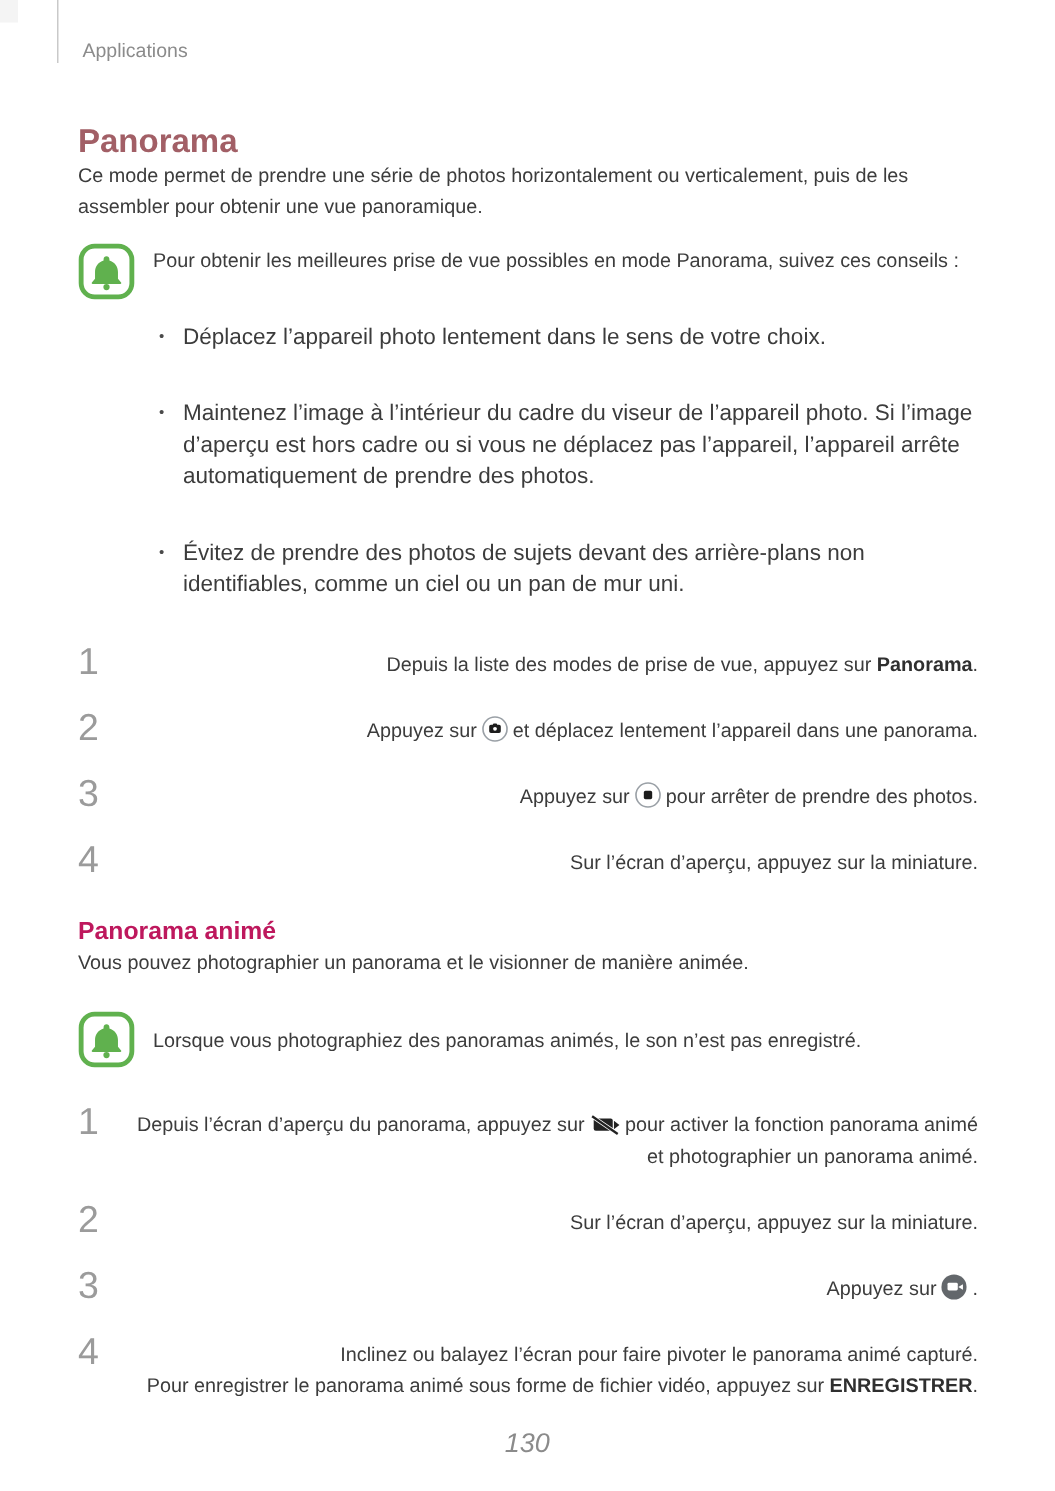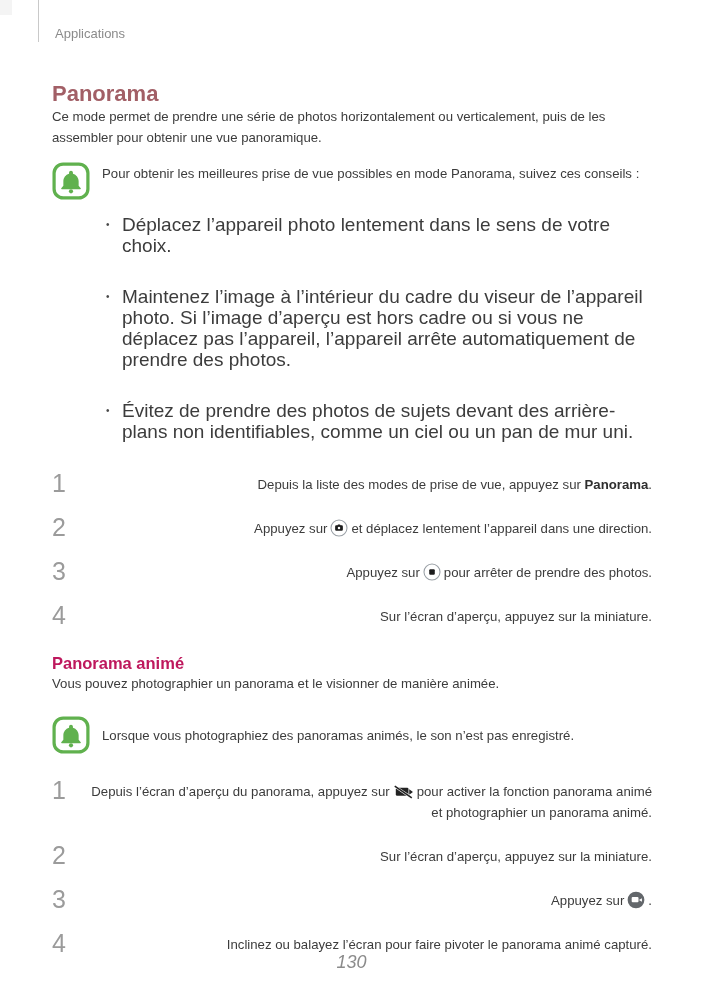--- a/index.html
+++ b/index.html
@@ -17,21 +17,21 @@
   h2.sub-title { margin:26px 0 0 0; font-size:16.5px; line-height:20px; font-weight:bold; color:#be185d; }
 
   p.body { margin:0; font-size:13.2px; line-height:21px; }
   .intro { margin-top:12px; }
 
   .tip { display:flex; margin-top:14px; }
   .tip.centered { align-items:center; margin-top:22px; }
   .tip-icon { flex:0 0 38px; width:38px; height:38px; margin-right:12px; }
   .tip-body { flex:1; padding-top:1px; }
   .tip-bullets { list-style:none; margin:6px 0 0 0; padding:0 0 0 4px; }
-  .tip-bullets li { display:flex; margin-bottom:5px; font-size:19px; line-height:21px;margin-top:30px; }
+  .tip-bullets li { display:flex; margin-bottom:5px; font-size:15px; line-height:21px;margin-top:30px; }
   .tip-bullets li::before { content:"•"; flex:0 0 16px; font-size:10px; line-height:21px; color:#4a4a4a; }
 
   .steps { margin-top:24px; }
   .step { display:flex; margin-bottom:20px; }
   .step-num {
     flex:0 0 28px; font-size:25px; line-height:24px; color:#9b9b9b;
     font-weight:400; letter-spacing:-1px;
   }
   .step-body { flex:1; padding-top:3px;text-align:right; }
   .step-sub { margin-top:6px; }
@@ -88,21 +88,21 @@
           </div>
       </div>
 
       <div class="step">
         <span class="step-num">2</span>
         <div class="step-body">
             <p class="body"><span>Appuyez sur</span><svg class="inline-icon" width="18" height="18" viewBox="0 0 20 20">
                 <circle cx="10" cy="10" r="8.9" fill="#ffffff" stroke="#9aa0a6" stroke-width="1.2"></circle>
                 <path d="M7 6.9 h1.3 l.6 -.9 h2.2 l.6 .9 H13 a1.3 1.3 0 0 1 1.3 1.3 v3.5 a1.3 1.3 0 0 1 -1.3 1.3 H7 a1.3 1.3 0 0 1 -1.3 -1.3 V8.2 A1.3 1.3 0 0 1 7 6.9 z" fill="#1c1c1c"></path>
                 <circle cx="10" cy="9.9" r="1.4" fill="#ffffff"></circle>
-              </svg><span>et déplacez lentement l’appareil dans une direction.</span></p>
+              </svg><span>et déplacez lentement l’appareil dans une panorama.</span></p>
           </div>
       </div>
 
       <div class="step">
         <span class="step-num">3</span>
         <div class="step-body">
             <p class="body"><span>Appuyez sur</span><svg class="inline-icon" width="18" height="18" viewBox="0 0 20 20">
                 <circle cx="10" cy="10" r="8.9" fill="#ffffff" stroke="#9aa0a6" stroke-width="1.2"></circle>
                 <rect x="6.9" y="6.9" width="6.2" height="6.2" rx="1.2" fill="#1c1c1c"></rect>
               </svg><span>pour arrêter de prendre des photos.</span></p>
@@ -161,20 +161,21 @@
                 <rect x="5.2" y="6.8" width="7.6" height="5.8" rx="1.1" fill="#ffffff"></rect>
                 <path d="M13.2 10 l3.4 -2 v4 z" fill="#ffffff"></path>
               </svg><span>.</span></p>
         </div>
       </div>
 
       <div class="step">
         <span class="step-num">4</span>
         <div class="step-body">
           <p class="body">Inclinez ou balayez l’écran pour faire pivoter le panorama animé capturé.</p>
+          <p class="body step-sub"><span>Pour enregistrer le panorama animé sous forme de fichier vidéo, appuyez sur </span><strong>ENREGISTRER</strong><span>.</span></p>
         </div>
       </div>
     </div>
 
   </main>
 
   <div class="footer-pagenum">130</div>
 </div>
 
 </body></html>

